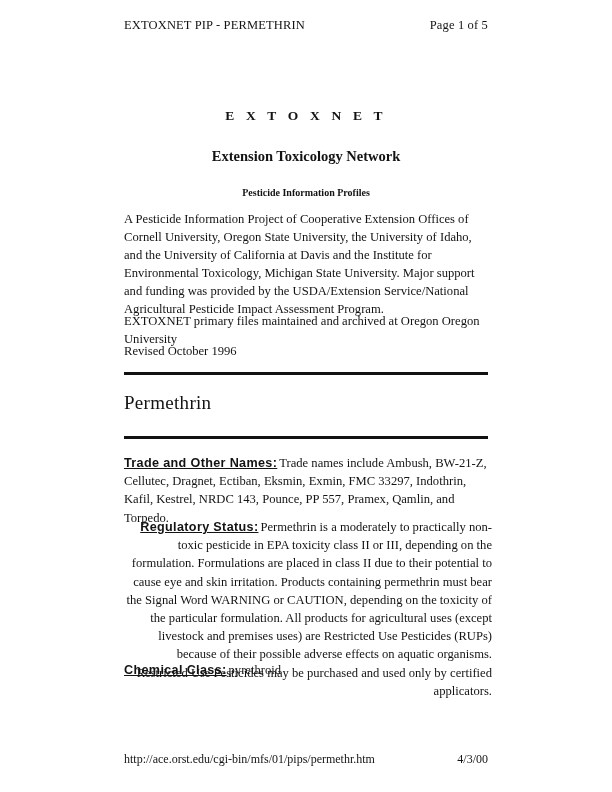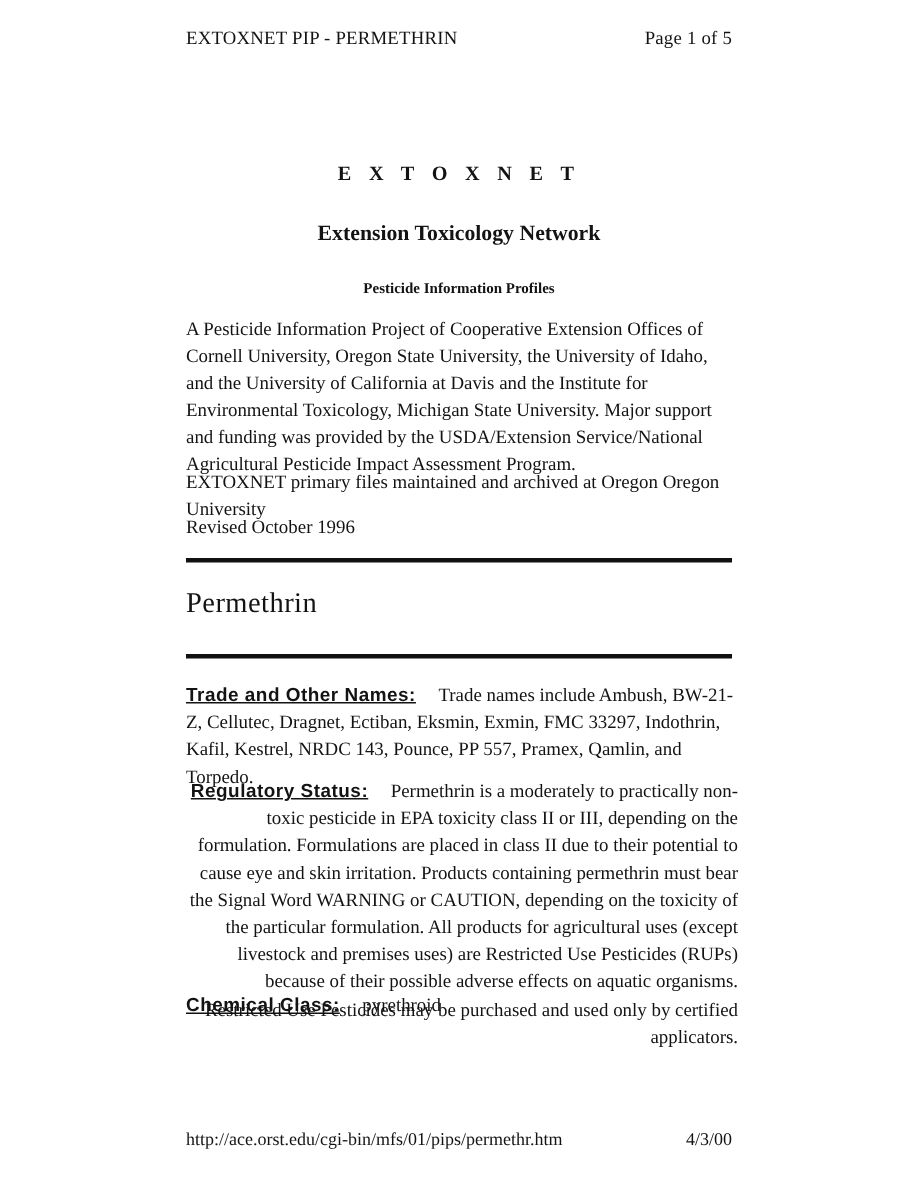--- a/index.html
+++ b/index.html
@@ -127,21 +127,21 @@
   .sec-trade { top: 454px; }
   .sec-regulatory { top: 518px; text-align: right; }
   .sec-chemclass { top: 661px; }
 
   .sec-head {
     font-family: "Liberation Sans", "DejaVu Sans", sans-serif;
     font-weight: bold;
     font-size: 12.6px;
     text-decoration: underline;
     letter-spacing: 0.35px;
-    margin-right: 15px;
+    margin-right: 2px;
   }
   .sec-body { font-family: "Liberation Serif", "DejaVu Serif", serif; }
 
   
   .print-footer {
     position: absolute;
     left: 124px;
     top: 752px;
     width: 364px;
     display: flex;

